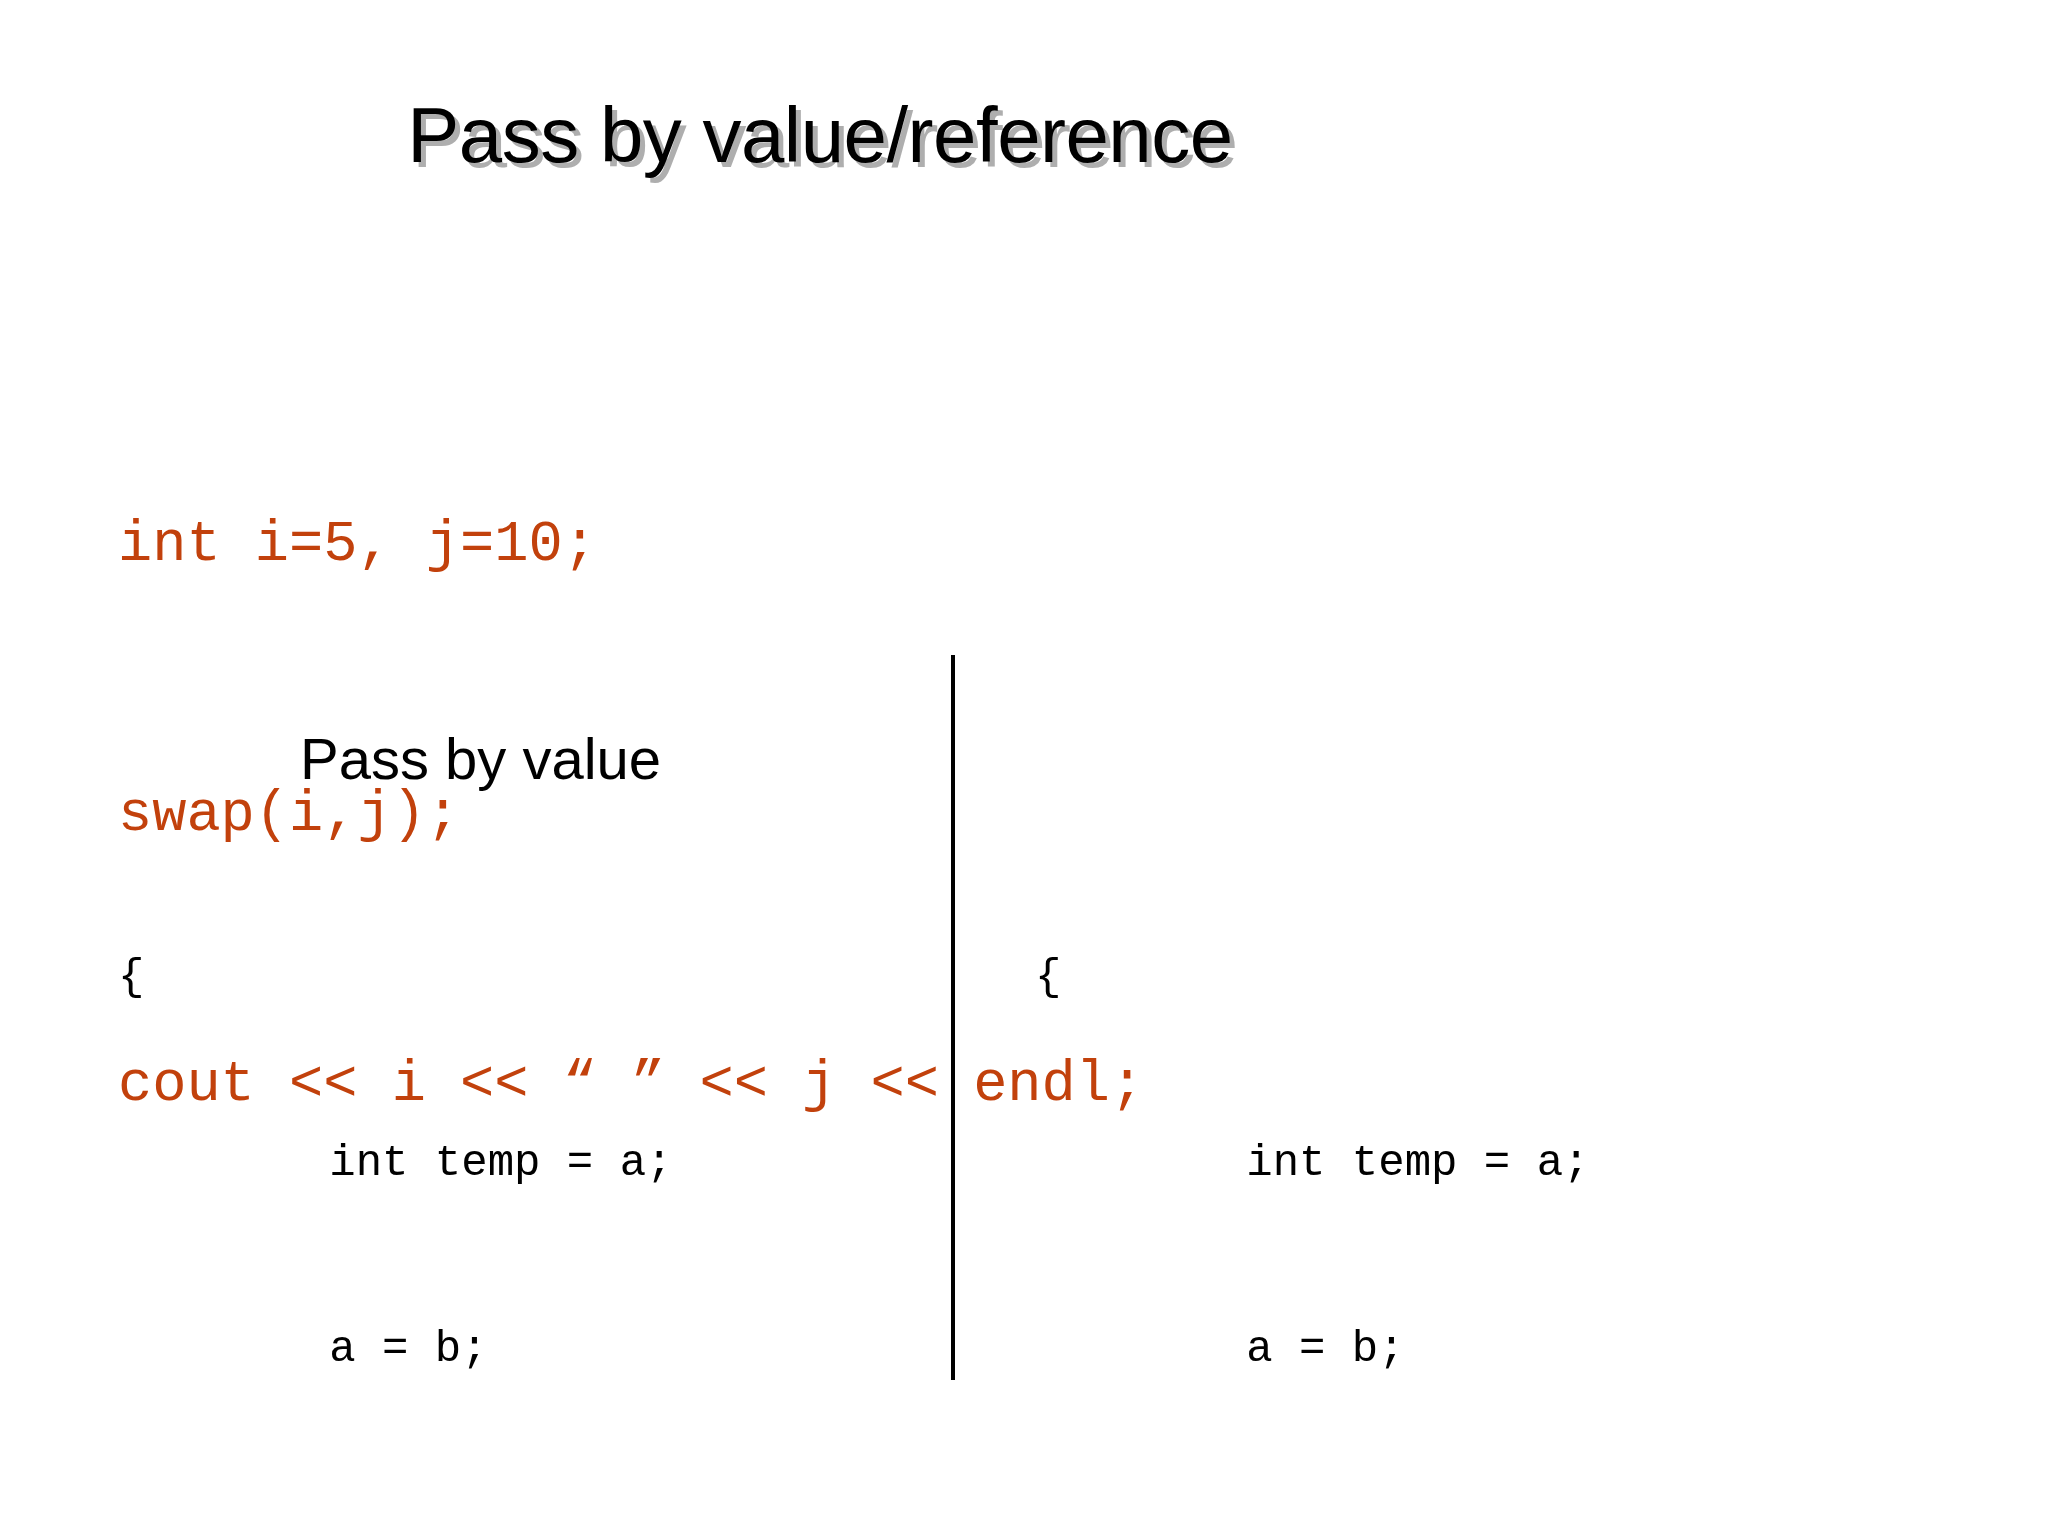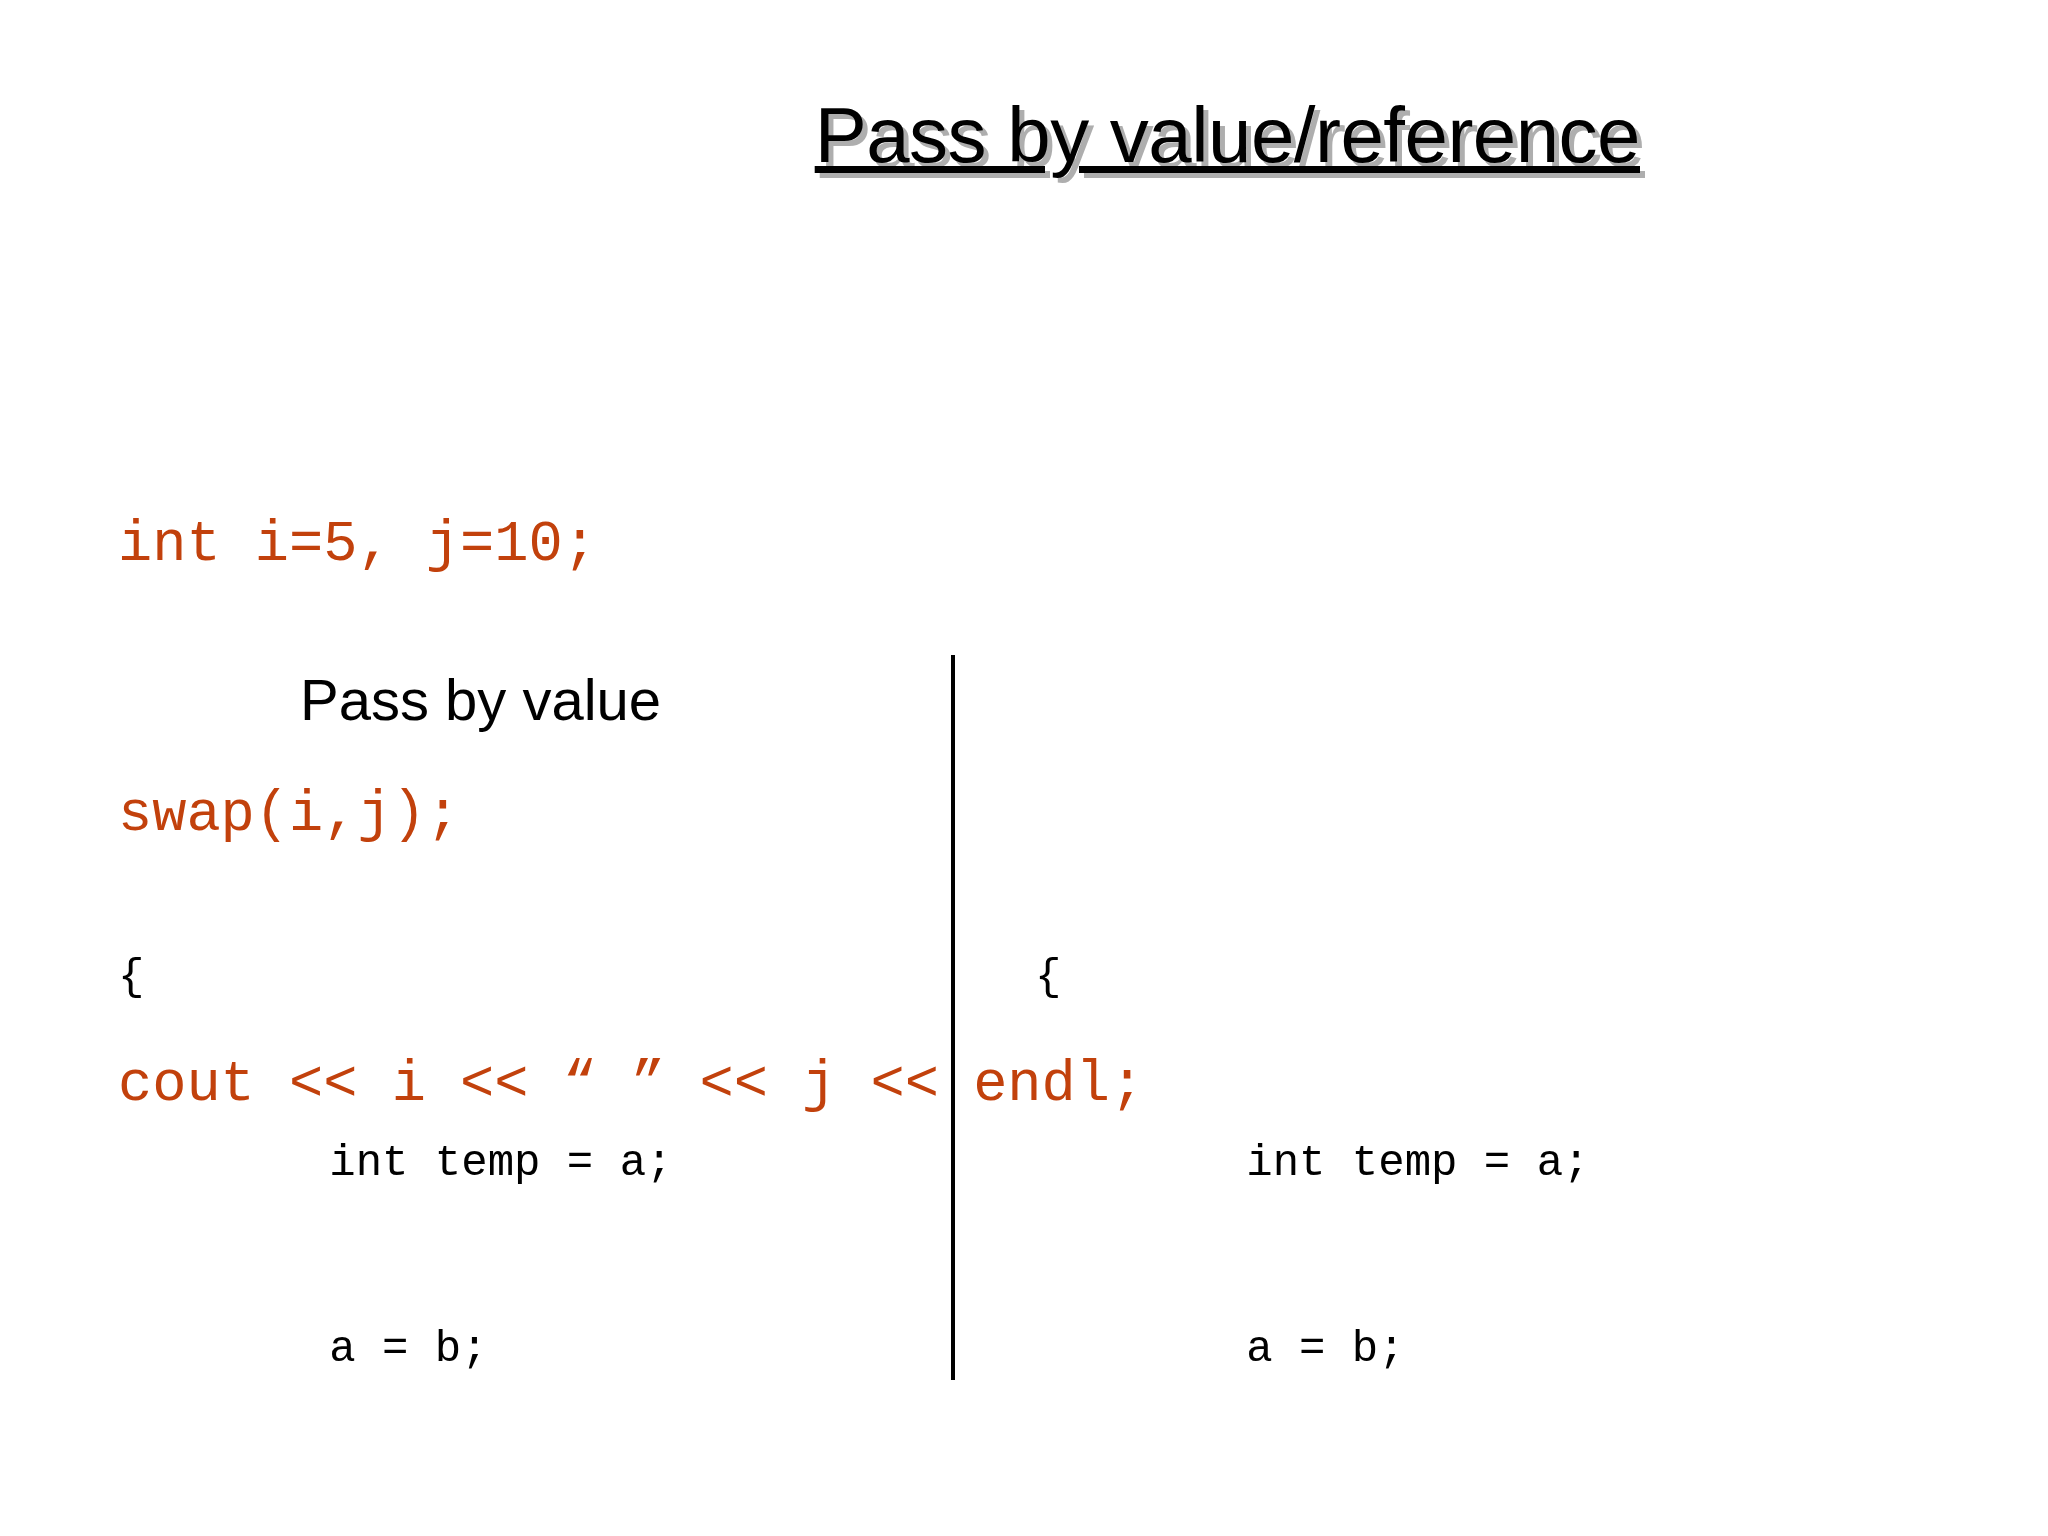--- a/index.html
+++ b/index.html
@@ -18,30 +18,29 @@
     background: #ffffff;
     overflow: hidden;
   }
 
   
   .slide-title {
     position: absolute;
     left: 0;
     top: 96px;
     width: 1640px;
-    text-align: right;
+    text-align: center;
     font-family: "Liberation Sans", sans-serif;
     font-size: 78px;
     font-weight: 400;
     line-height: 1.0;
     color: #000000;
     letter-spacing: -0.5px;
     text-shadow: 5px 5px 0 rgba(160,160,160,0.85);
     white-space: pre;
-    text-decoration: underline;
   }
 
   
   .top-code {
     position: absolute;
     left: 118px;
     top: 320px;
     font-family: "Liberation Mono", "DejaVu Sans Mono", monospace;
     font-size: 57px;
     line-height: 90px;
@@ -67,21 +66,21 @@
   
   .col-head {
     position: absolute;
     font-family: "Liberation Sans", sans-serif;
     font-size: 58px;
     font-weight: 400;
     color: #000000;
     white-space: pre;
     line-height: 1.0;
   }
-  .col-head.left  { left: 300px; top: 671px; }
+  .col-head.left  { left: 300px; top: 730px; }
   .col-head.right { left: 1210px; top: 690px; }
 
   
   .code-col {
     position: absolute;
     font-family: "Liberation Mono", "DejaVu Sans Mono", monospace;
     font-size: 44px;
     line-height: 62px;
     color: #000000;
     white-space: pre;

